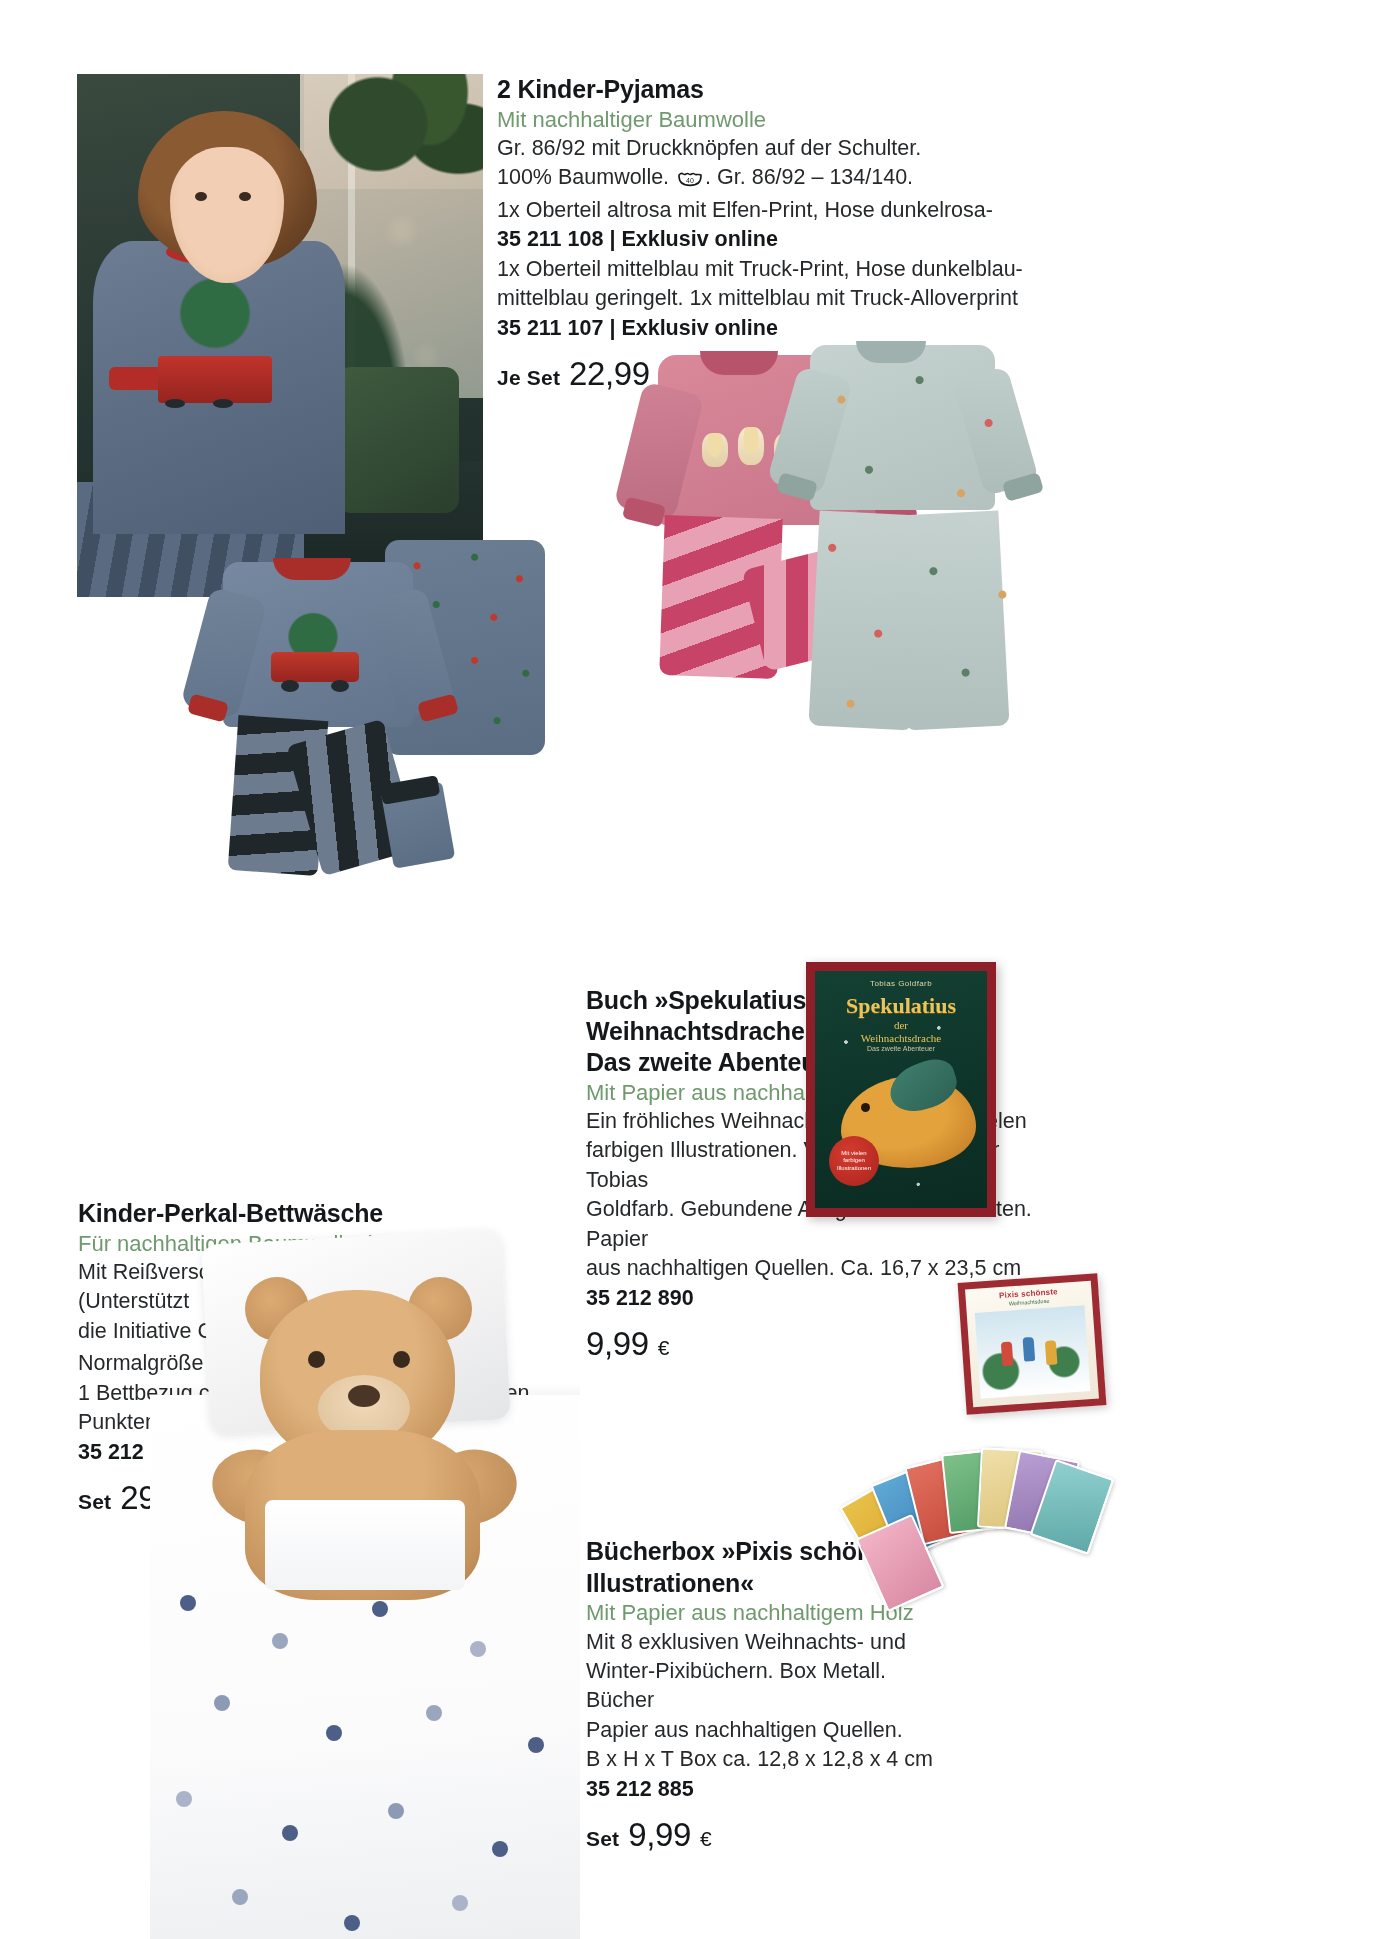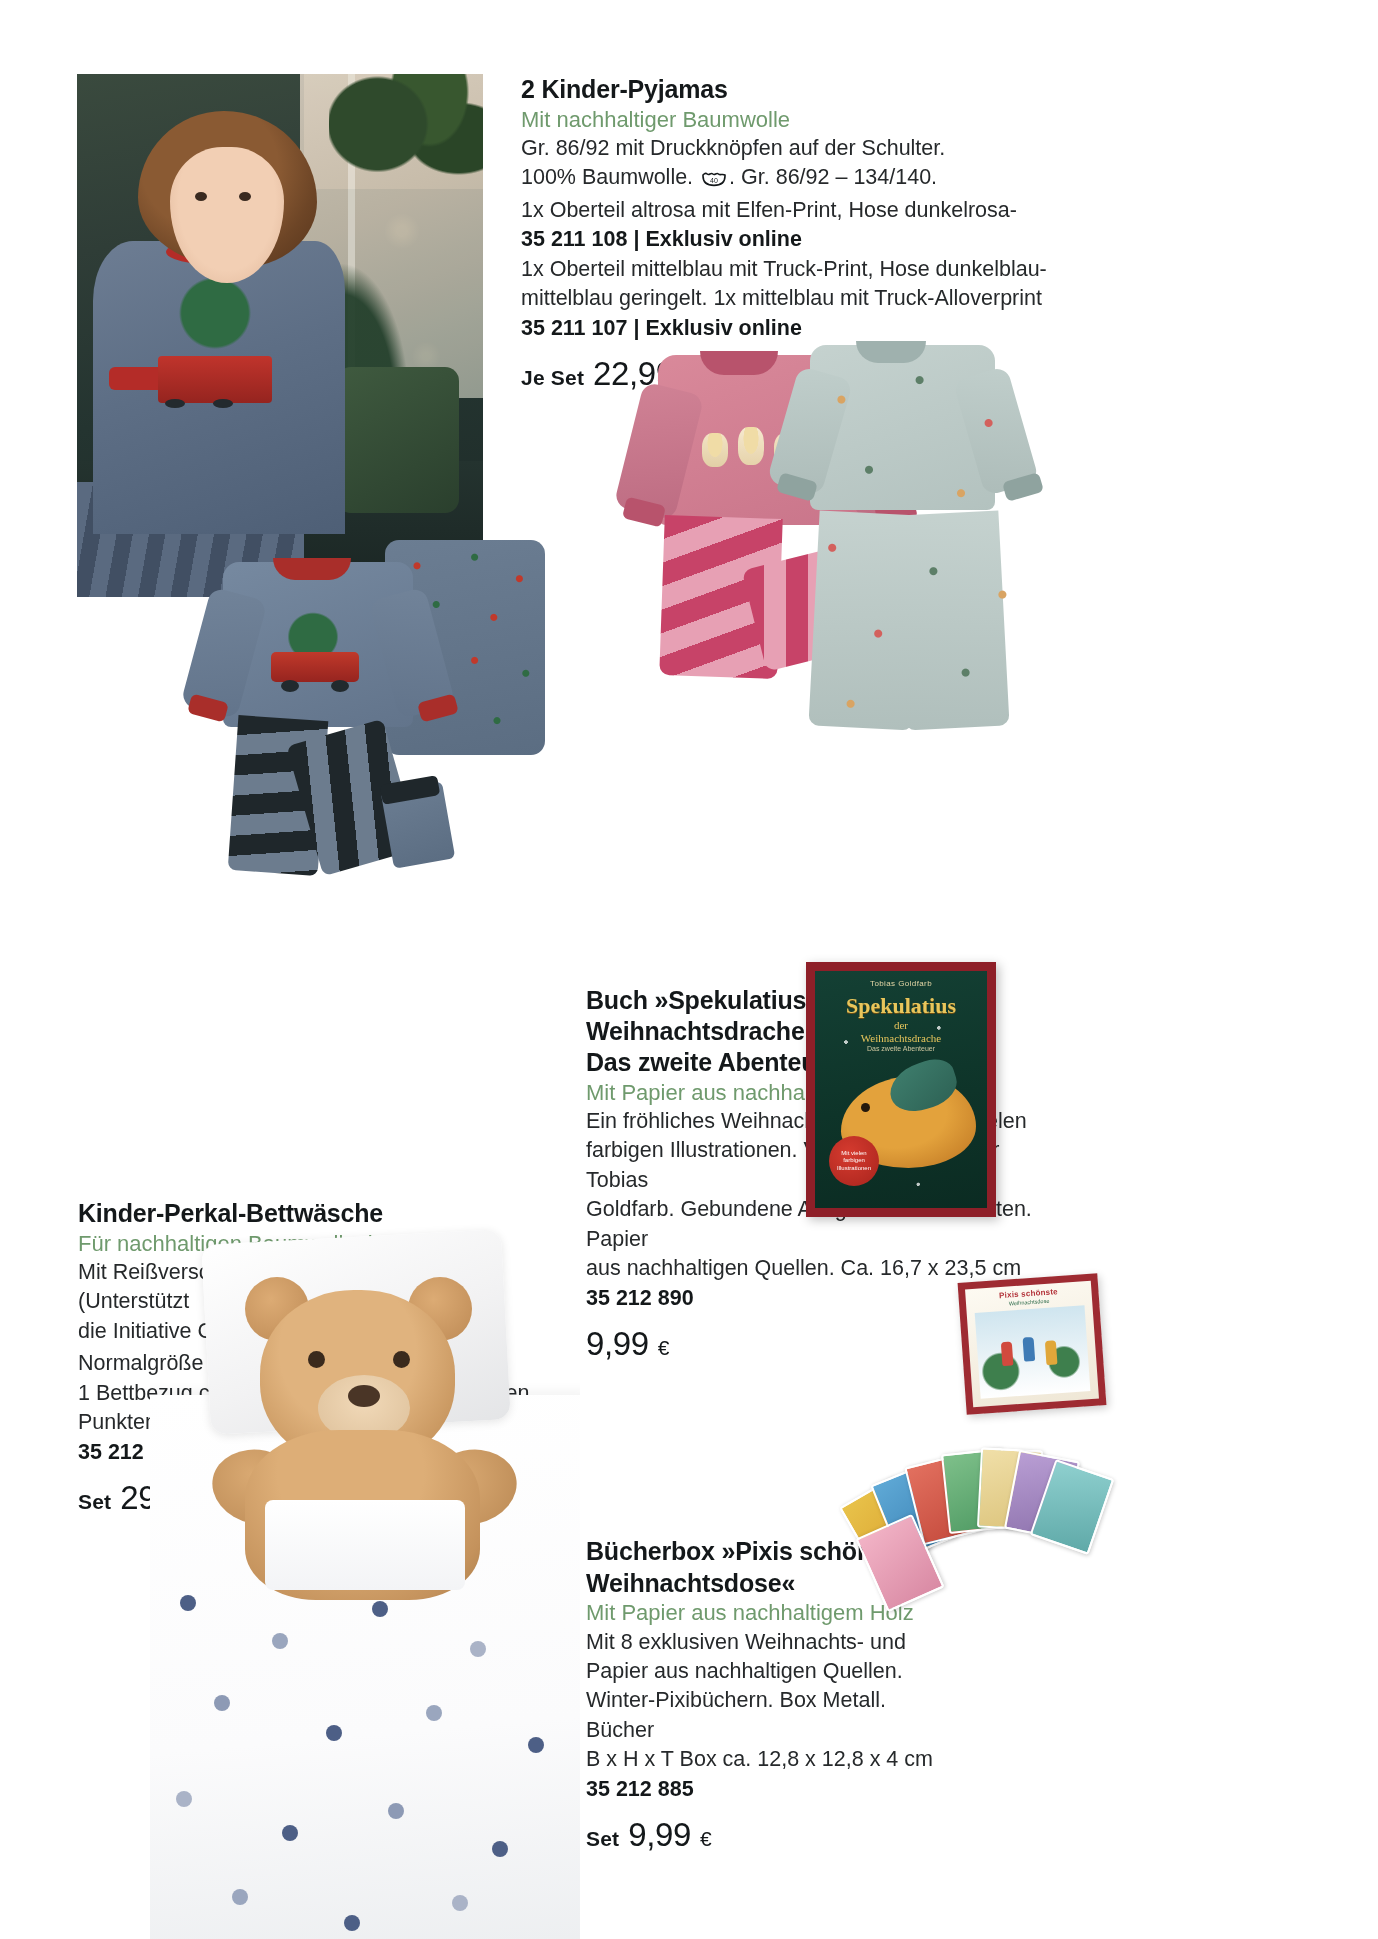--- a/index.html
+++ b/index.html
@@ -361,21 +361,21 @@
   .pixi-fan { position:absolute; left:855px; top:1425px; width:250px; height:185px; }
   .pixi-card {
     position:absolute; width:62px; height:80px; border-radius:3px;
     box-shadow: 1px 1px 4px rgba(0,0,0,.22);
     background-size: cover;
     border:2px solid #fff;
     box-sizing:border-box;
   }
 
   
-  #blk-pyjama   { position:absolute; left:497px; top:74px;  width:560px;margin-left:24px; }
+  #blk-pyjama   { position:absolute; left:497px; top:74px;  width:560px; }
   #blk-bedding  { position:absolute; left:78px;  top:1198px; width:460px; }
   #blk-book     { position:absolute; left:586px; top:985px; width:480px; }
   #blk-pixi     { position:absolute; left:586px; top:1536px; width:370px; }
 </style>
 </head>
 <body>
 
 <div class="page">
 
   <div class="hero-photo">
@@ -584,25 +584,25 @@
     <div class="teddy-muzzle"></div>
     <div class="teddy-nose"></div>
     <div class="teddy-arm l"></div>
     <div class="teddy-arm r"></div>
     <div class="teddy-body"></div>
     <div class="teddy-shirt"></div>
   </div>
 
   <div id="blk-pixi">
     <h2 class="prod-title">Bücherbox »Pixis schönste</h2>
-    <h2 class="prod-title">Weihnachtsdose«</h2>
+    <h2 class="prod-title">Illustrationen«</h2>
     <p class="prod-eco">Mit Papier aus nachhaltigem Holz</p>
     <p class="prod-desc">Mit 8 exklusiven Weihnachts- und</p>
+    <p class="prod-desc">Winter-Pixibüchern. Box Metall. Bücher</p>
     <p class="prod-desc">Papier aus nachhaltigen Quellen.</p>
-    <p class="prod-desc">Winter-Pixibüchern. Box Metall. Bücher</p>
     <p class="prod-desc">B x H x T Box ca. 12,8 x 12,8 x 4 cm</p>
     <p class="prod-sku">35 212 885</p>
     <div class="price-row">
       <span class="price-label">Set</span>
       <span class="price-value">9,99</span>
       <span class="price-cur">€</span>
     </div>
   </div>
 
   <div class="pixi-box">

